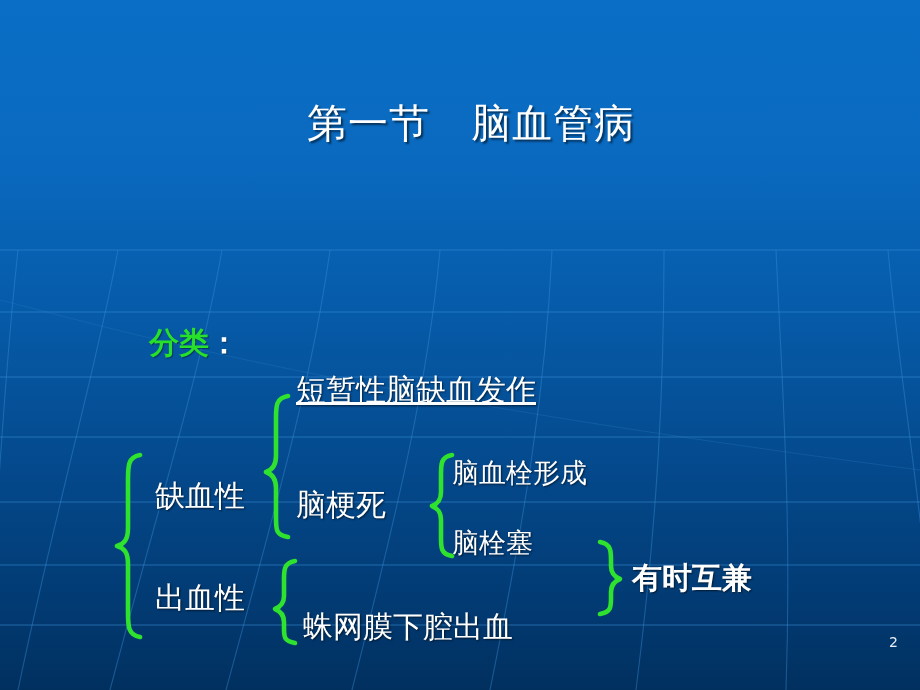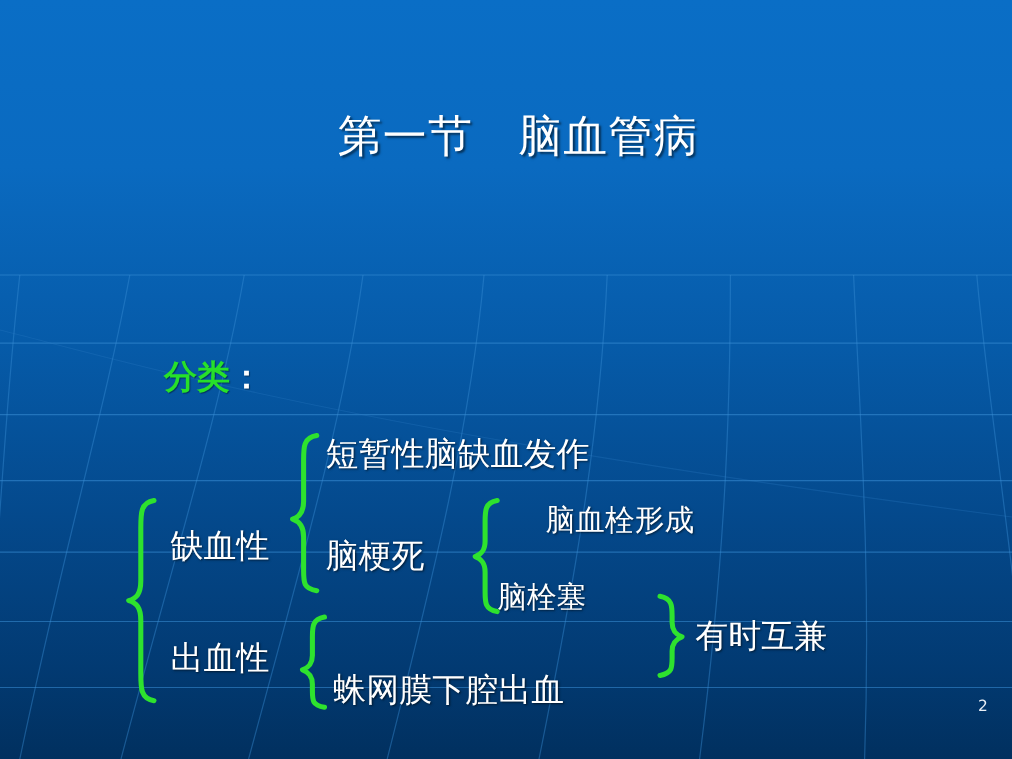--- a/index.html
+++ b/index.html
@@ -110,28 +110,28 @@
       <path d="M 295,561 C 284,563 284,570 284,579 L 284,596 C 284,604 280,607 275,609
                C 280,611 284,614 284,622 L 284,628 C 284,637 284,641 295,643"></path>
 
       <path d="M 600,542 C 611,544 611,551 611,560 L 611,566 C 611,574 615,577 620,579
                C 615,581 611,584 611,592 L 611,598 C 611,607 611,612 600,614"></path>
     </g>
   </svg>
 
   <div class="txt d" style="left:155px;top:452px;margin-top:24px;">缺血性</div>
 
-  <div class="txt d" style="left:296px;top:393px;">短暂性脑缺血发作</div>
+  <div class="txt d" style="left:296px;top:370px;text-decoration:underline;">短暂性脑缺血发作</div>
 
   <div class="txt d" style="left:296px;top:485px;">脑梗死</div>
 
-  <div class="txt d small" style="left:452px;top:455px;margin-left:44px;">脑血栓形成</div>
+  <div class="txt d small" style="left:452px;top:455px;">脑血栓形成</div>
   <div class="txt d small" style="left:452px;top:525px;">脑栓塞</div>
 
   <div class="txt d" style="left:155px;top:578px;">出血性</div>
 
   <div class="txt d" style="left:303px;top:607px;">蛛网膜下腔出血</div>
 
-  <div class="txt d" style="left:632px;top:558px;">有时互兼</div>
+  <div class="txt d" style="left:632px;top:558px;font-weight:bold;">有时互兼</div>
 
   <div class="txt" id="pageno">2</div>
 
 </div>
 
 </body></html>

